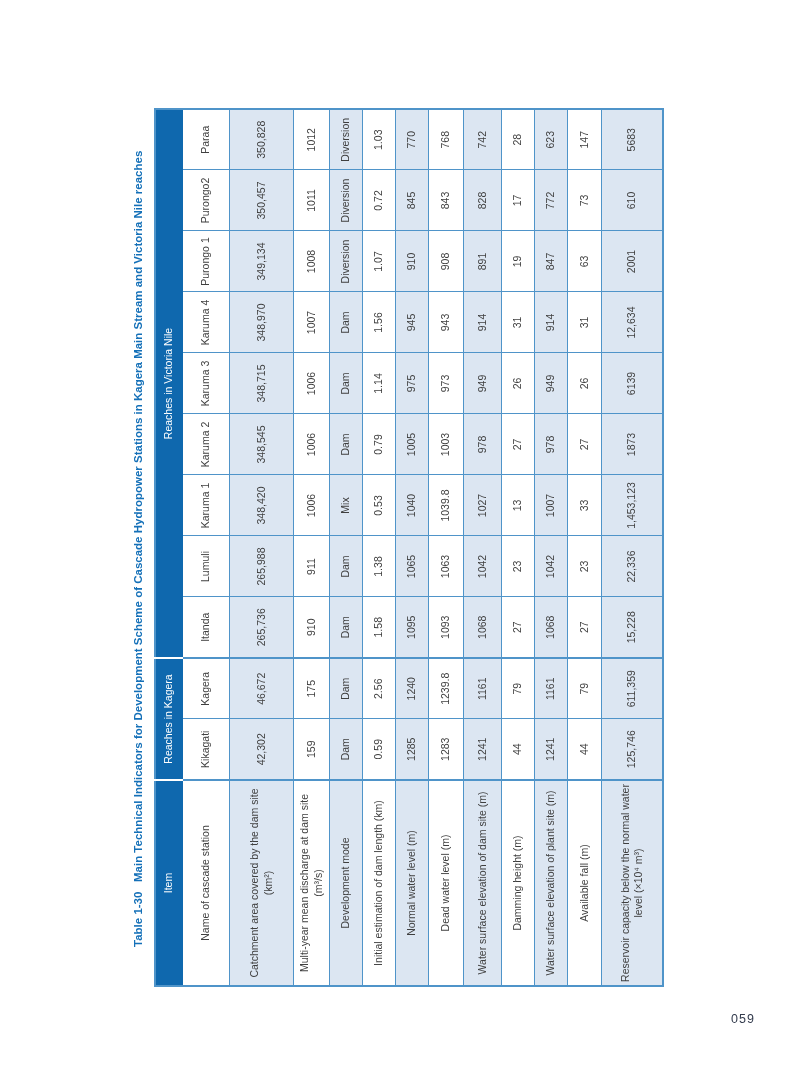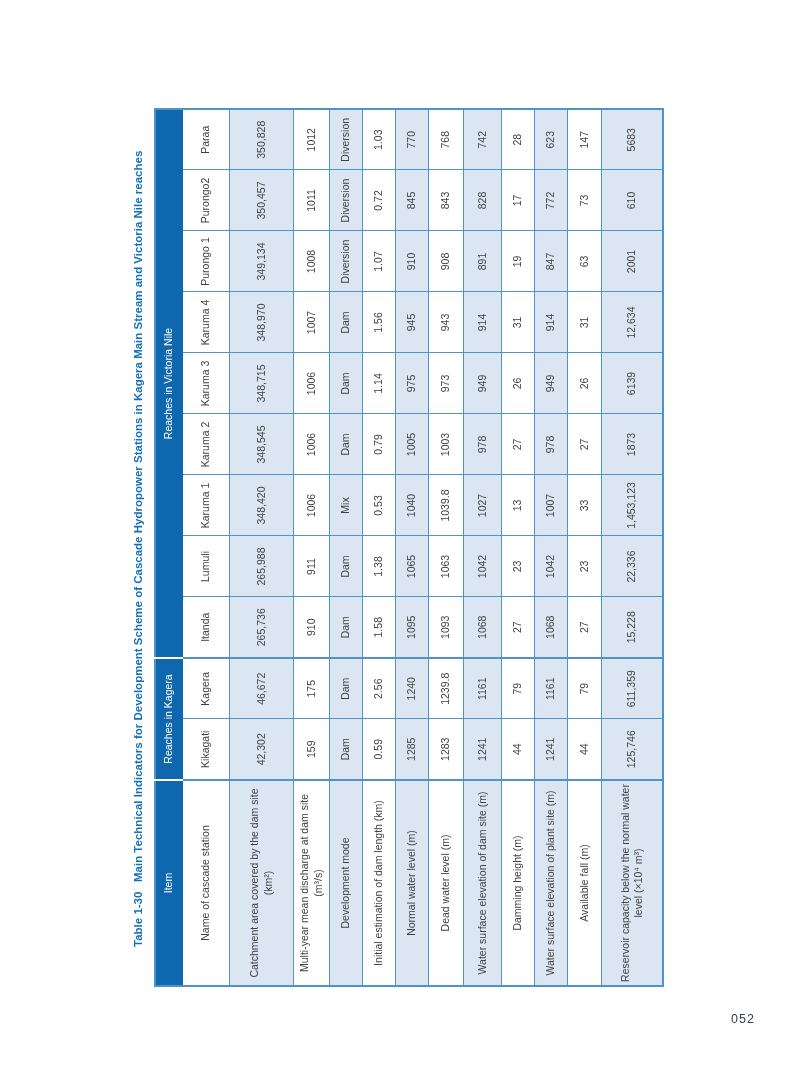--- a/index.html
+++ b/index.html
@@ -282,14 +282,14 @@
             <td>1873</td>
             <td>6139</td>
             <td>12,634</td>
             <td>2001</td>
             <td>610</td>
             <td>5683</td>
           </tr>
         </tbody>
     </table>
   </div>
-  <div class="page-number">052</div>
+  <div class="page-number">059</div>
 </div>
 
 </body></html>

